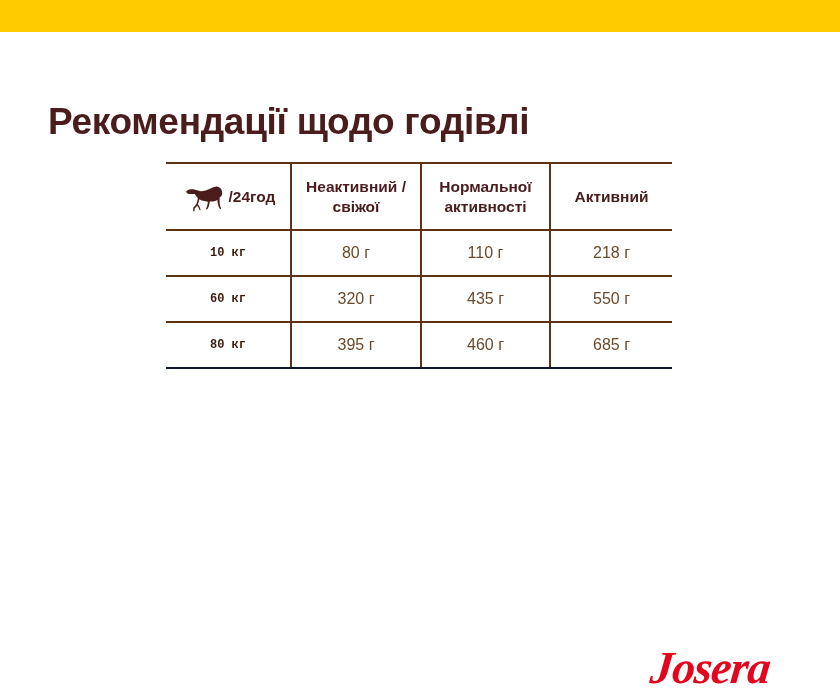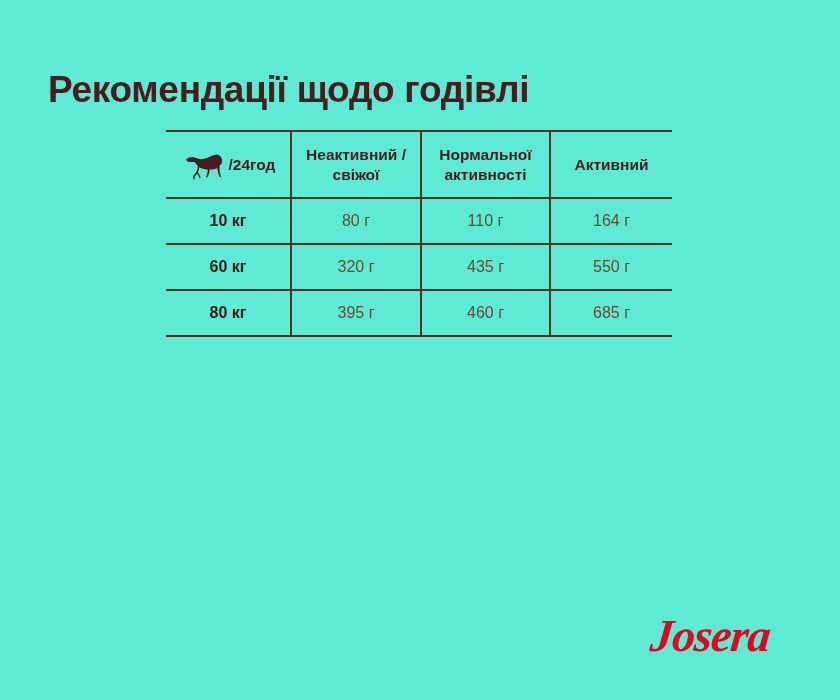--- a/index.html
+++ b/index.html
@@ -11,21 +11,22 @@
     height: 700px;
     background: #FFCC00;
     font-family: "Liberation Sans", sans-serif;
     overflow: hidden;
     position: relative;
   }
 
   #page-root {
     position: absolute;
     inset: 0;
-    background: #5eead4;
+    background: #ffffff;
+    margin-top: 32px;
   }
 
   
   .page-title {
     position: absolute;
     left: 48px;
     top: 44px;
     font-size: 37px;
     font-weight: bold;
     color: #4A1C1C;
@@ -59,21 +60,21 @@
     border-left: 2px solid #5C3317;
     padding: 0;
     text-align: center;
     vertical-align: middle;
   }
   .table-grid th:first-child,
   .table-grid td:first-child {
     border-left: none;
   }
   .table-grid tr:last-child td {
-    border-bottom: 2px solid #7f1d1d;
+    border-bottom: 2px solid #0f172a;
   }
 
   .header-row th {
     height: 65px;
     font-size: 15.5px;
     font-weight: bold;
     color: #4A1C1C;
     line-height: 1.25;
   }
 
@@ -100,21 +101,22 @@
   }
 
   .data-row td {
     height: 44px;
     font-size: 16px;
     color: #6B4A2B;
   }
   .data-row td.weight {
     font-weight: bold;
     color: #3A1A0D;
-    font-size: 16px;
+    font-size: 12px;
+    font-family: Liberation Mono, monospace;
   }
 
   
   .footer-note {
     position: absolute;
     left: 38px;
     top: 552px;
     font-size: 13px;
     color: #5C4318;
     white-space: nowrap;
@@ -180,21 +182,21 @@
           <th>
             <span>Активний</span>
           </th>
         </tr>
       </thead>
       <tbody>
         <tr class="data-row">
           <td class="weight">10 кг</td>
           <td>80 г</td>
           <td>110 г</td>
-          <td>164 г</td>
+          <td>218 г</td>
         </tr>
         <tr class="data-row">
           <td class="weight">60 кг</td>
           <td>320 г</td>
           <td>435 г</td>
           <td>550 г</td>
         </tr>
         <tr class="data-row">
           <td class="weight">80 кг</td>
           <td>395 г</td>

